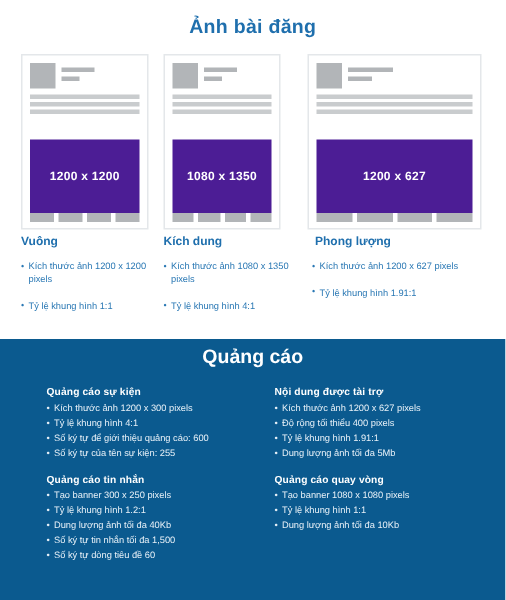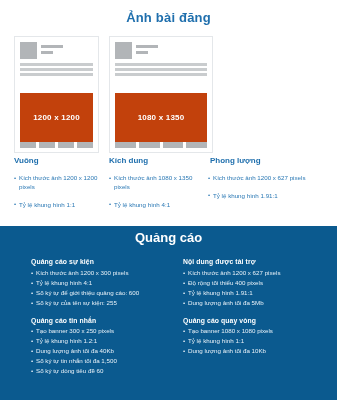--- a/index.html
+++ b/index.html
@@ -22,37 +22,37 @@
   .cards { position: absolute; top: 36px; left: 0; width: 337px; height: 118px; }
 
   .card {
     position: absolute; top: 0;
     background: #ffffff;
     border: 1px solid #e4e7ea;
     padding: 5px 5px 4px 5px;
     display: flex; flex-direction: column;
   }
   .card.sq   { left: 14px;  width: 85px;  height: 117px; }
-  .card.port { left: 109px; width: 104px;  height: 117px; }
+  .card.port { left: 109px; width: 78px;  height: 117px; }
   .card.land { left: 205px; width: 116px; height: 117px; }
 
   .mock-head { display: flex; align-items: flex-start; gap: 4px; height: 17px; }
   .avatar { width: 17px; height: 17px; background: #b2b5b8; flex: 0 0 auto; }
   .head-lines { display: flex; flex-direction: column; gap: 3px; padding-top: 3px; }
   .hl1 { width: 22px; height: 3px; background: #b2b5b8; }
   .hl2 { width: 12px; height: 3px; background: #b2b5b8; }
   .card.land .hl1 { width: 30px; }
   .card.land .hl2 { width: 16px; }
 
   .text-lines { margin-top: 4px; display: flex; flex-direction: column; gap: 2px; }
   .tl { height: 3px; background: #c9ccce; width: 100%; }
 
   .photo {
     margin-top: 17px;
-    background: #c2410c;
+    background: #4c1d95;
     color: #ffffff;
     display: flex; align-items: center; justify-content: center;
     font-size: 8px; font-weight: bold; letter-spacing: .2px;
   }
   .card.sq   .photo { height: 60px; }
   .card.port .photo { height: 63px; }
   .card.land .photo { height: 56px; }
 
   .actions { margin-top: auto; display: flex; justify-content: space-between; gap: 3px; }
   .act { height: 6px; background: #b2b5b8; flex: 1 1 0; }
@@ -155,20 +155,41 @@
       </div>
       <div class="photo">1080 x 1350</div>
       <div class="actions">
         <div class="act"></div>
         <div class="act"></div>
         <div class="act"></div>
         <div class="act"></div>
       </div>
     </div>
 
+    <div class="card land">
+      <div class="mock-head">
+        <div class="avatar"></div>
+        <div class="head-lines">
+          <div class="hl1"></div>
+          <div class="hl2"></div>
+        </div>
+      </div>
+      <div class="text-lines">
+        <div class="tl"></div>
+        <div class="tl"></div>
+        <div class="tl"></div>
+      </div>
+      <div class="photo">1200 x 627</div>
+      <div class="actions">
+        <div class="act"></div>
+        <div class="act"></div>
+        <div class="act"></div>
+        <div class="act"></div>
+      </div>
+    </div>
 
   </div>
 
   <div class="card-labels">
     <div class="card-label l1">Vuông</div>
     <div class="card-label l2">Kích dung</div>
     <div class="card-label l3">Phong lượng</div>
   </div>
 
   <div class="spec-cols">

